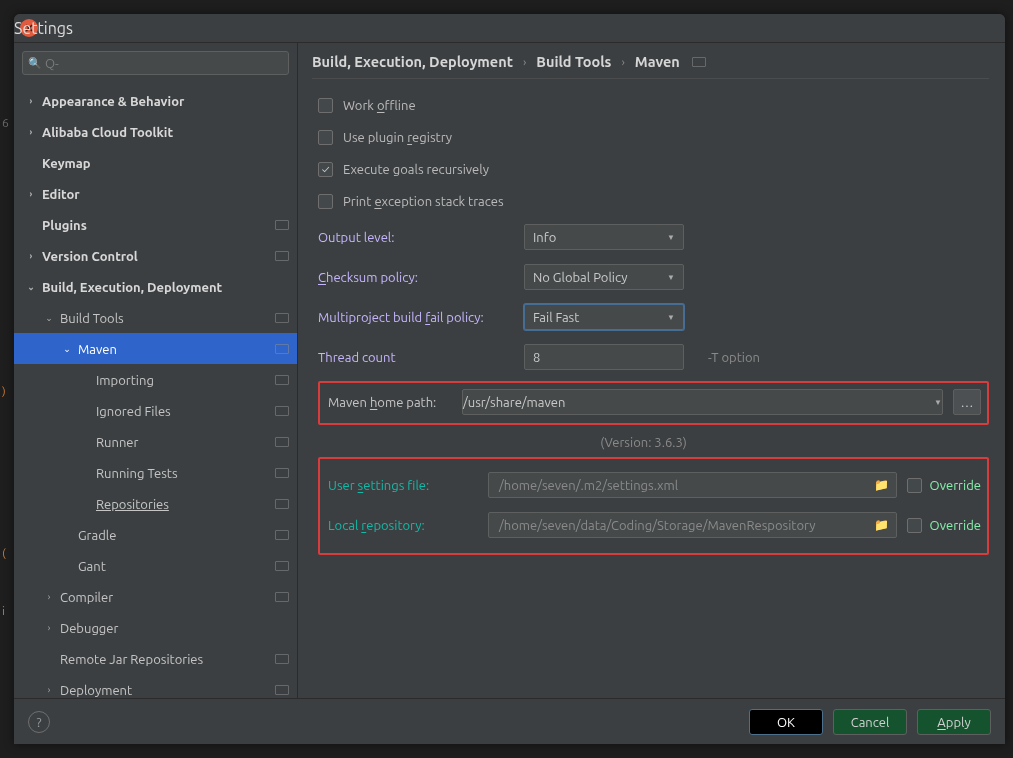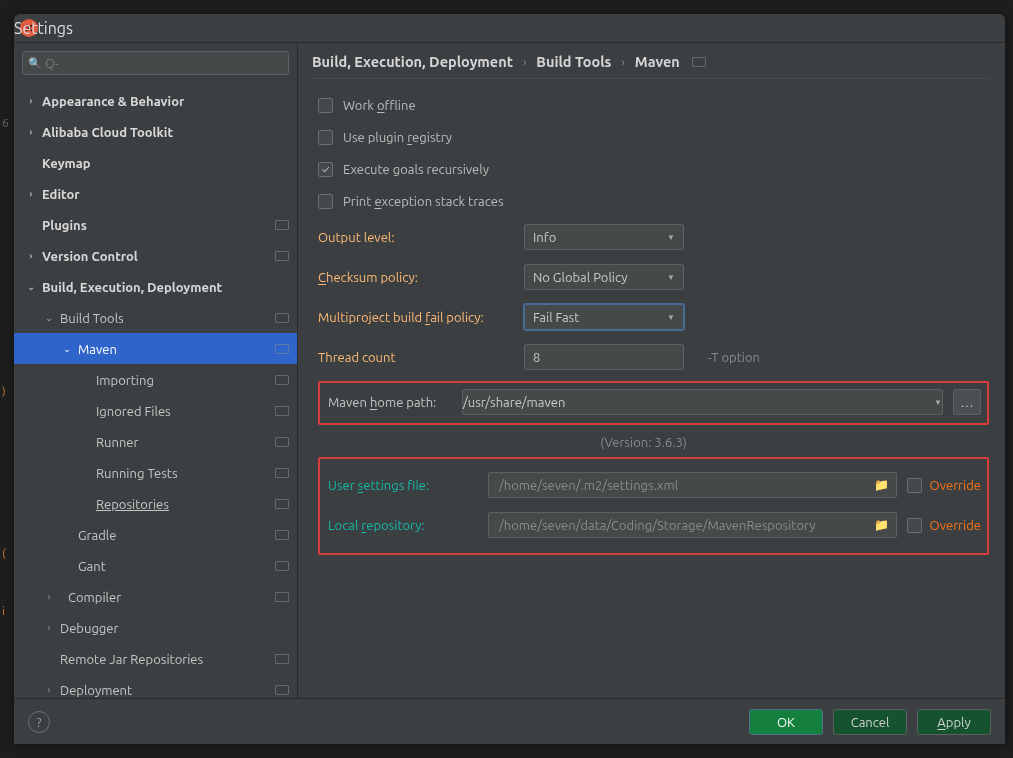--- a/index.html
+++ b/index.html
@@ -130,21 +130,21 @@
     border-radius: 2px;
     background: #43494a;
     display: flex; align-items: center; justify-content: center;
     color: #bfbfbf; font-size: 10px;
   }
   .chk.checked::after { content: "✓"; color: #c9c9c9; font-size: 11px; }
   .field-row {
     display: flex; align-items: center;
     height: 40px; gap: 12px;
   }
-  .field-label { width: 194px; color: #fdba74; }
+  .field-label { width: 194px; color: #c4b5fd; }
   .select {
     width: 160px; height: 26px;
     background: #45494a;
     border: 1px solid #5e6060;
     border-radius: 2px;
     display: flex; align-items: center; justify-content: space-between;
     padding: 0 8px;
     color: #c9c9c9;
     cursor: pointer;
   }
@@ -184,21 +184,21 @@
   .path-row { display: flex; align-items: center; gap: 10px; height: 40px; }
   .path-label { width: 150px; color: #14b8a6; }
   .path-field {
     flex: 1; height: 26px;
     background: #45494a; border: 1px solid #5e6060; border-radius: 2px;
     padding: 0 28px 0 10px; color: #8a8a8a;
     display: flex; align-items: center;
     position: relative;
   }
   .path-field .folder { position: absolute; right: 6px; color: #7a7a7a; font-size: 12px; }
-  .override { display: flex; align-items: center; gap: 8px; color: #f97316; }
+  .override { display: flex; align-items: center; gap: 8px; color: #86efac; }
   
   .footer {
     height: 46px;
     border-top: 1px solid #2b2b2b;
     display: flex; align-items: center;
     padding: 0 14px;
   }
   .help-btn {
     width: 22px; height: 22px;
     border: 1px solid #6e6e6e; border-radius: 50%;
@@ -207,21 +207,21 @@
   }
   .spacer-flex { flex: 1; }
   .btn {
     height: 26px; min-width: 74px;
     background: #14532d; border: 1px solid #5e6060; border-radius: 3px;
     color: #d0d0d0;
     display: flex; align-items: center; justify-content: center;
     margin-left: 10px; padding: 0 14px;
     cursor: pointer;
   }
-  .btn.primary { background: #15803d; border-color: #4c708c; color: #fff; margin-left: 33px; }
+  .btn.primary { background: #000000; border-color: #4c708c; color: #fff; margin-left: 33px; }
   .und { text-decoration: underline; text-underline-offset: 2px; }
   
   .gutter {
     position: absolute; left: 0; top: 0; width: 14px; height: 758px;
     color: #6b6b6b; font-size: 12px;
   }
   .gutter span { position: absolute; left: 2px; }
 </style>
 </head>
 <body>
@@ -337,21 +337,21 @@
           </div>
           <div class="tree-item">
             <span class="spacer" style="width: 46px;"></span>
             <span class="arrow"></span>
             <span style="margin-left: 4px;">Gant</span>
             <span class="badge"></span>
           </div>
           <div class="tree-item">
             <span class="spacer" style="width: 28px;"></span>
             <span class="arrow">›</span>
-            <span style="margin-left: 12px;">Compiler</span>
+            <span style="margin-left: 4px;">Compiler</span>
             <span class="badge"></span>
           </div>
           <div class="tree-item">
             <span class="spacer" style="width: 28px;"></span>
             <span class="arrow">›</span>
             <span style="margin-left: 4px;">Debugger</span>
           </div>
           <div class="tree-item">
             <span class="spacer" style="width: 28px;"></span>
             <span class="arrow"></span>

